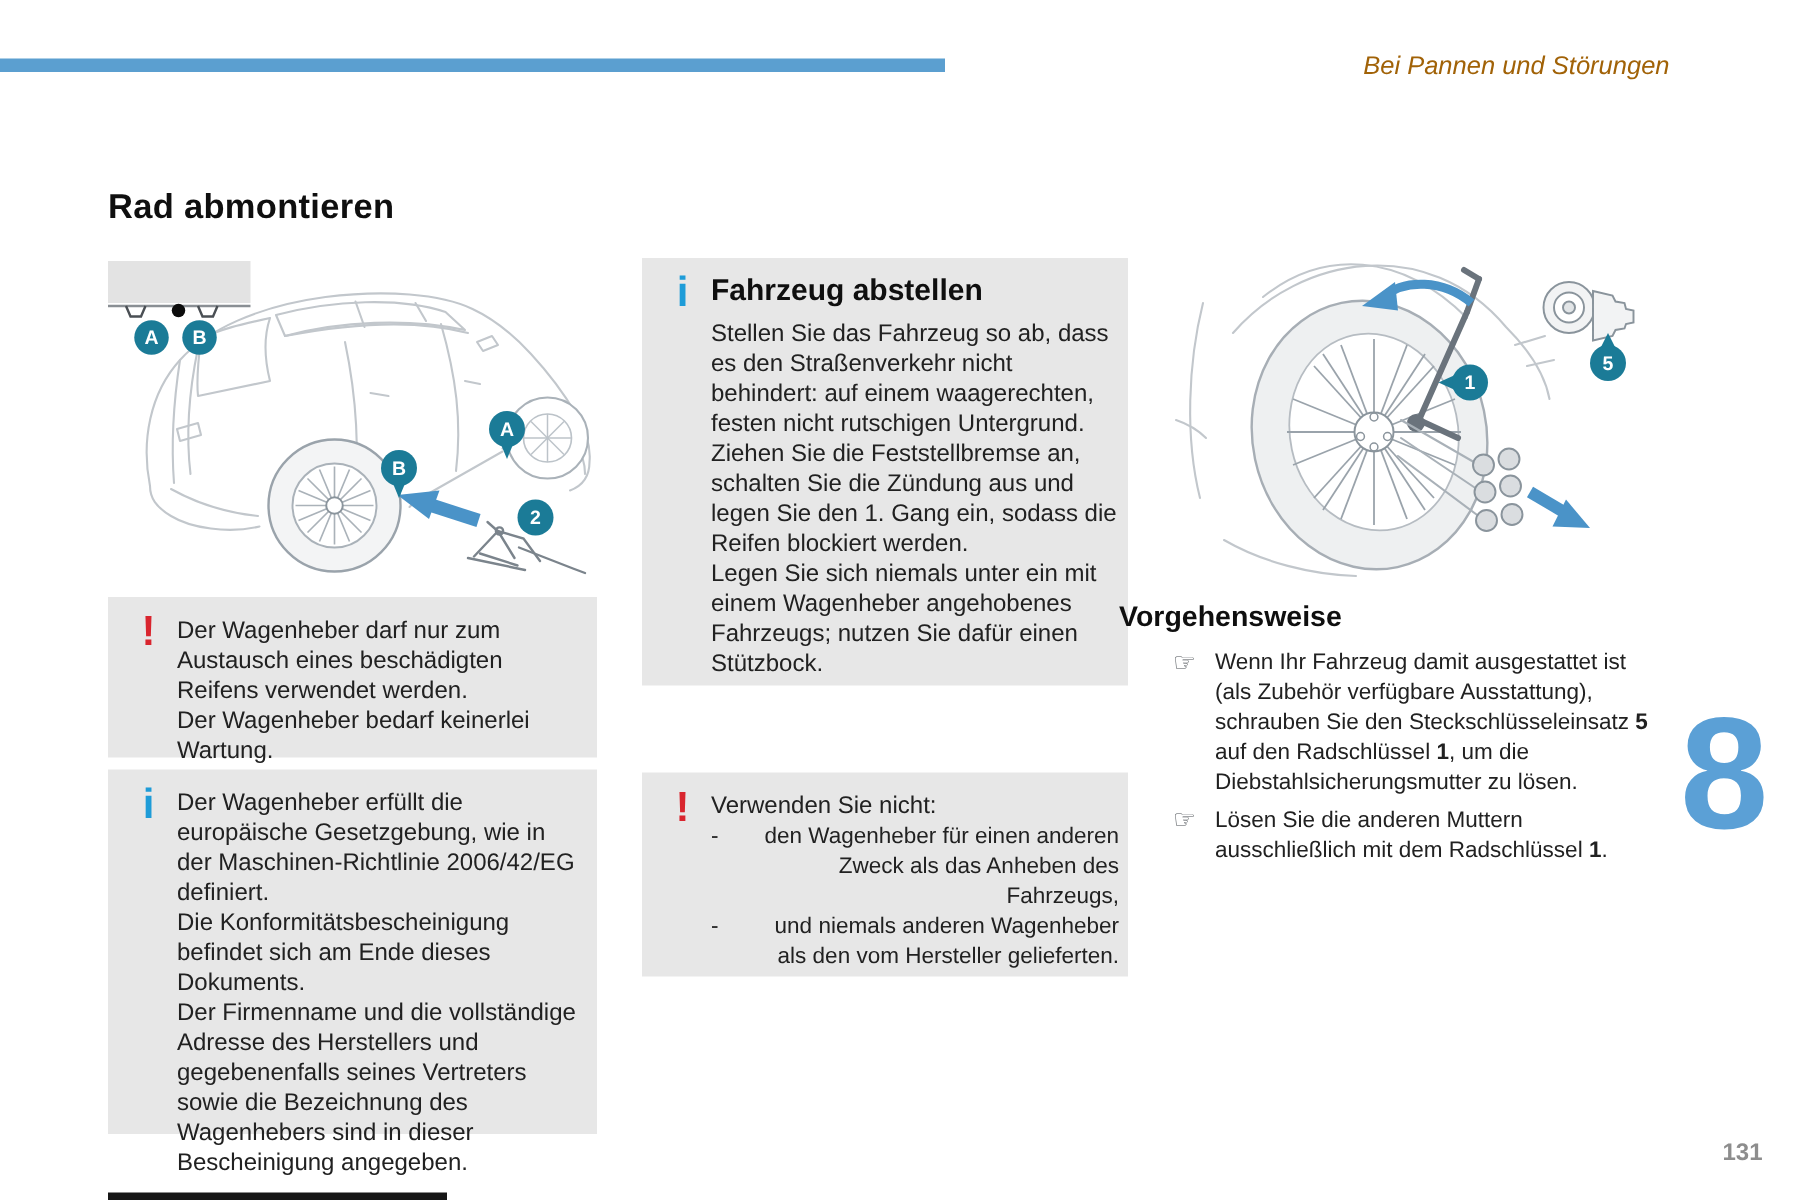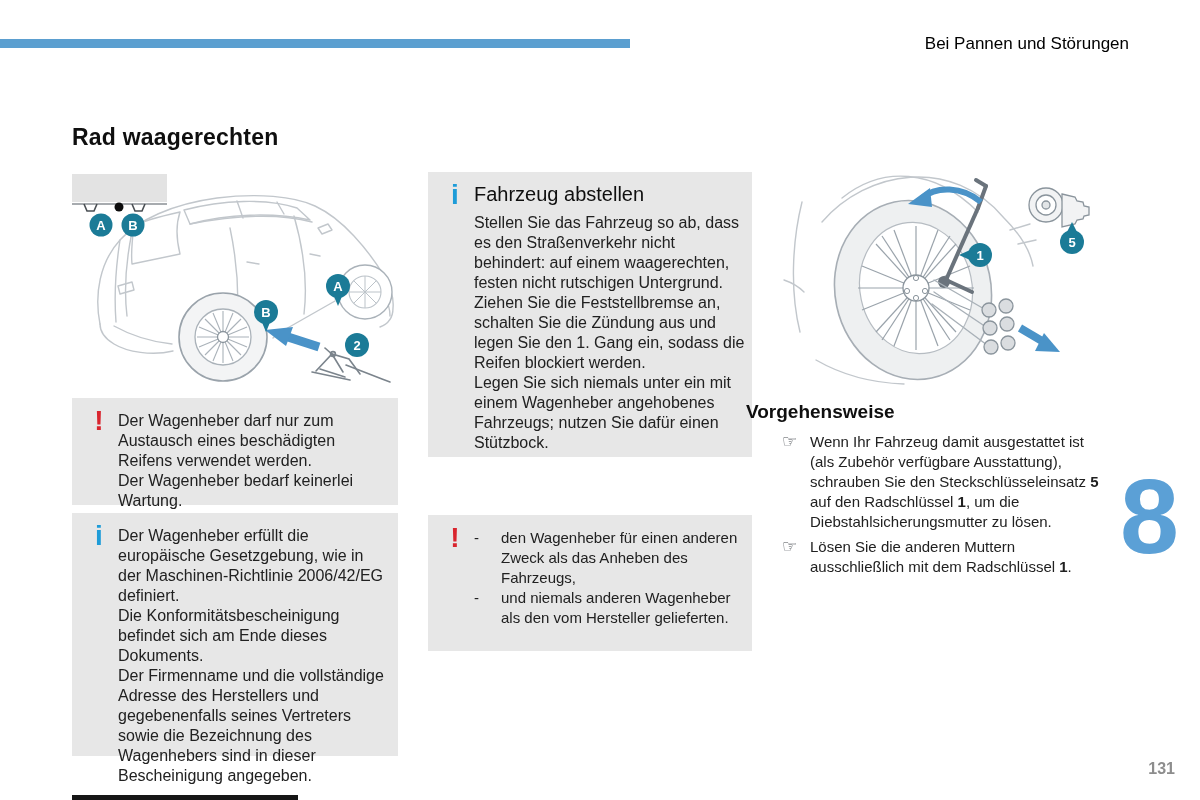--- a/index.html
+++ b/index.html
@@ -1,46 +1,46 @@
 <!DOCTYPE html>
 <html><head>
 <meta charset="utf-8">
 <style>
   html,body{margin:0;padding:0;background:#fff;}
   .page{position:relative;width:1200px;height:800px;background:#ffffff;overflow:hidden;
         font-family:"Liberation Sans",sans-serif;color:#212121;}
 
   
   .topbar{position:absolute;left:0;top:39px;width:630px;height:9px;background:#5b9fd0;}
-  .section-title{position:absolute;top:34px;right:71px;font-size:17px;color:#000000;}
+  .section-title{position:absolute;top:34px;right:87px;font-size:17px;color:#a16207;font-style:italic;}
 
   .page-title{position:absolute;left:72px;top:124px;font-size:23px;font-weight:bold;color:#0f0f0f;letter-spacing:.2px;}
 
   
   .fig{position:absolute;}
   .fig-car{left:72px;top:166px;width:340px;height:226px;}
   .fig-wheel{left:782px;top:160px;width:318px;height:238px;}
 
   
   .graybox{position:absolute;background:#e7e7e7;display:flex;align-items:flex-start;}
   #lbox1{left:72px;top:398px;width:326px;height:107px;}
   #lbox2{left:72px;top:513px;width:326px;height:243px;}
   #mbox1{left:428px;top:172px;width:324px;height:285px;}
   #mbox2{left:428px;top:515px;width:324px;height:136px;}
   .box-icon{flex:none;width:30px;margin:9px 4px 0 12px;text-align:center;
             font-weight:bold;font-size:28px;line-height:1;}
   .icon-info{color:#1e9cd8;}
   .icon-warn{color:#d9252e;}
   .box-body{padding:13px 8px 0 0;}
-  .box-heading{font-size:20px;font-weight:normal;color:#0f0f0f;margin:-2px 0 7px 0;}
+  .box-heading{font-size:20px;font-weight:bold;color:#0f0f0f;margin:-2px 0 7px 0;}
   .box-text{font-size:16px;line-height:20px;white-space:pre-line;width:272px;}
   .warn-list{margin-top:0;}
   .warn-item{display:flex;}
   .warn-item .dash{flex:none;width:27px;font-size:15px;line-height:20px;}
-  .warn-item .witext{font-size:15px;line-height:20px;width:245px;}
+  .warn-item .witext{font-size:15px;line-height:20px;width:245px;text-align:right;}
 
   
   .proc-heading{position:absolute;left:746px;top:401px;font-size:19px;font-weight:bold;color:#0f0f0f;}
   .steps{position:absolute;left:782px;top:432px;width:320px;}
   .step{display:flex;margin-bottom:5px;}
   .step .hand{flex:none;width:28px;font-size:17px;line-height:20px;color:#4a4f54;}
   .step .stext{font-size:15px;line-height:20px;width:292px;}
   .step b{font-weight:bold;}
 
   .chapter-num{position:absolute;right:21px;top:463px;font-size:106px;line-height:1;
@@ -58,21 +58,21 @@
   .bluestroke{stroke:#4a93c8;fill:none;}
 </style>
 </head>
 <body>
 
 <div class="page">
 
   <div class="topbar"></div>
   <div class="section-title">Bei Pannen und Störungen</div>
 
-  <div class="page-title">Rad waagerechten</div>
+  <div class="page-title">Rad abmontieren</div>
 
   <div class="fig fig-car">
     <svg width="340" height="226" viewBox="0 0 340 226">
 
       <g>
         <rect x="0" y="8" width="95" height="28" fill="#e3e3e3"></rect>
         <line x1="0" y1="38" x2="95" y2="38" stroke="#8a8f94" stroke-width="1.6"></line>
         <path d="M12,38 l3,7 h7 l3,-7 M60,38 l3,7 h7 l3,-7" stroke="#4a4f54" stroke-width="1.6" fill="none"></path>
         <circle cx="47" cy="41" r="4.5" fill="#0c0c0c"></circle>
       </g>
@@ -184,20 +184,21 @@
       <div class="box-heading">Fahrzeug abstellen</div>
       <div class="box-text">Stellen Sie das Fahrzeug so ab, dass es den Straßenverkehr nicht behindert: auf einem waagerechten, festen nicht rutschigen Untergrund.
 Ziehen Sie die Feststellbremse an, schalten Sie die Zündung aus und legen Sie den 1. Gang ein, sodass die Reifen blockiert werden.
 Legen Sie sich niemals unter ein mit einem Wagenheber angehobenes Fahrzeugs; nutzen Sie dafür einen Stützbock.</div>
     </div>
   </div>
 
   <div class="graybox" id="mbox2">
     <div class="box-icon icon-warn">!</div>
     <div class="box-body">
+      <div class="box-text" style="white-space:normal;">Verwenden Sie nicht:</div>
       <div class="warn-list">
         <div class="warn-item">
           <span class="dash">-</span>
           <span class="witext">den Wagenheber für einen anderen Zweck als das Anheben des Fahrzeugs,</span>
         </div>
         <div class="warn-item">
           <span class="dash">-</span>
           <span class="witext">und niemals anderen Wagenheber als den vom Hersteller gelieferten.</span>
         </div>
       </div>

